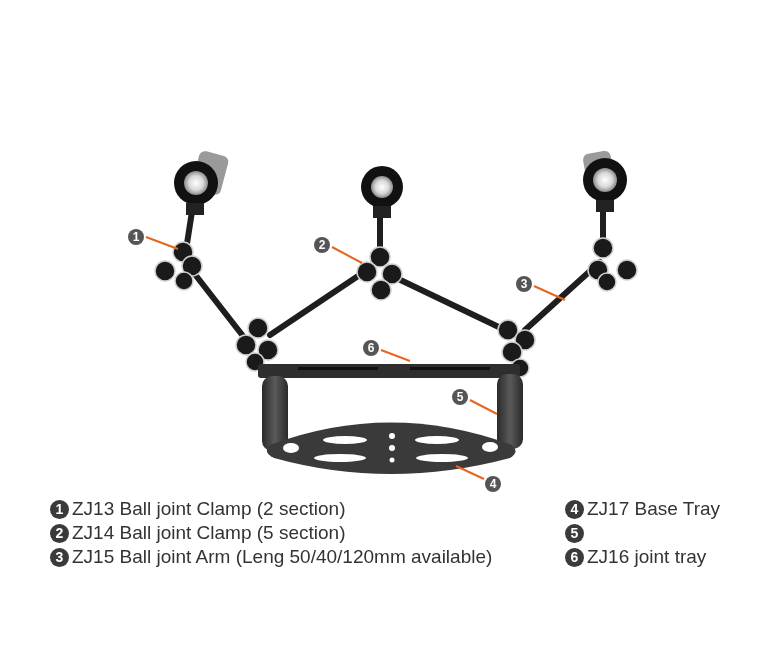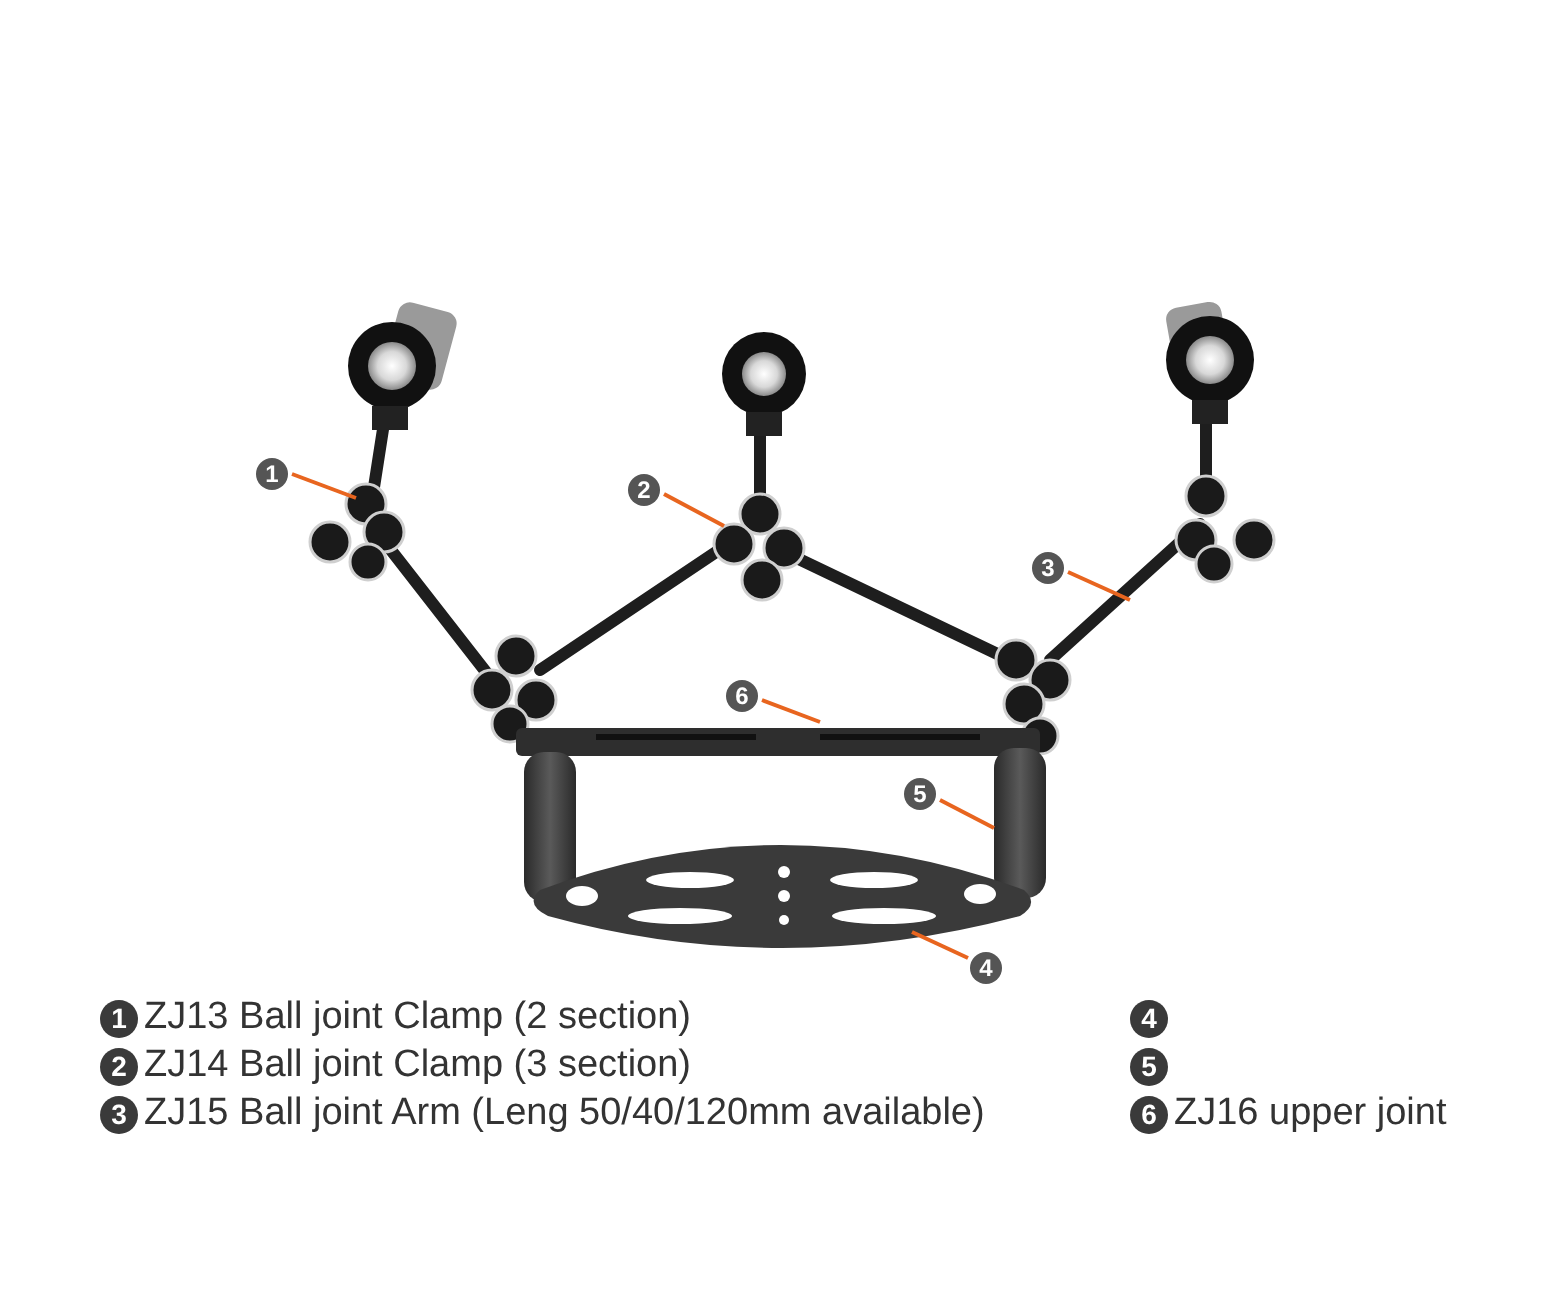--- a/index.html
+++ b/index.html
@@ -146,33 +146,34 @@
     </g>
   </svg>
 
   <div class="legend" id="legend-left">
     <div class="legend-row">
       <span class="num-badge">1</span>
       <span class="legend-text">ZJ13 Ball joint Clamp (2 section)</span>
     </div>
     <div class="legend-row">
       <span class="num-badge">2</span>
-      <span class="legend-text">ZJ14 Ball joint Clamp (3 section)</span>
+      <span class="legend-text">ZJ14 Ball joint Clamp (5 section)</span>
     </div>
     <div class="legend-row">
       <span class="num-badge">3</span>
       <span class="legend-text">ZJ15 Ball joint Arm (Leng 50/40/120mm available)</span>
     </div>
   </div>
 
   <div class="legend" id="legend-right">
     <div class="legend-row">
       <span class="num-badge">4</span>
+      <span class="legend-text">ZJ17 Base Tray</span>
     </div>
     <div class="legend-row">
       <span class="num-badge">5</span>
     </div>
     <div class="legend-row">
       <span class="num-badge">6</span>
-      <span class="legend-text">ZJ16 upper joint</span>
+      <span class="legend-text">ZJ16 joint tray</span>
     </div>
   </div>
 </div>
 
 </body></html>

